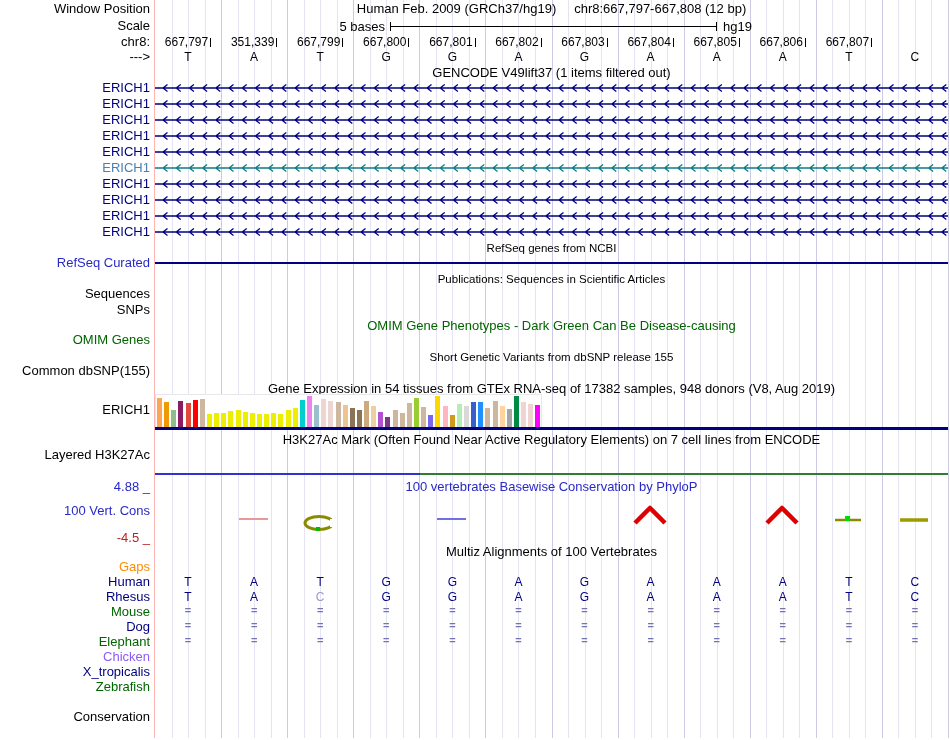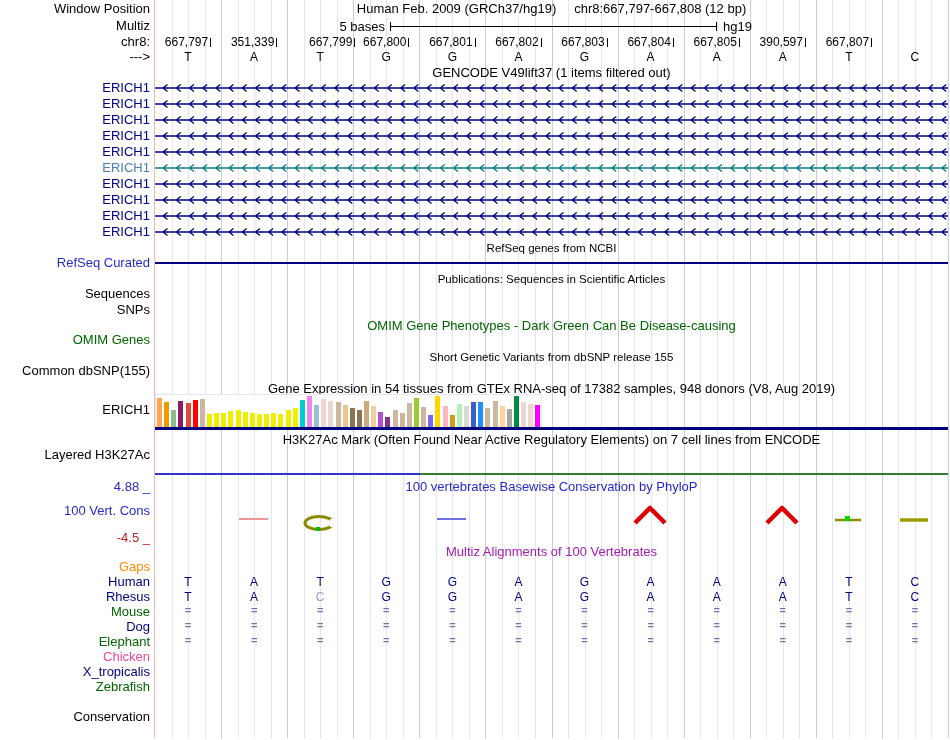--- a/index.html
+++ b/index.html
@@ -69,39 +69,39 @@
       <div class="gridv" style="left: 914.958px; background: rgb(228, 228, 244);"></div>
       <div class="gridv" style="left: 931.479px; background: rgb(228, 228, 244);"></div>
       <div class="gridv" style="left: 948px; background: rgb(203, 203, 230);"></div>
       <div class="gridv" style="left: 154px; background: rgb(255, 180, 180);"></div>
     </div>
 
   <div class="ll" style="top:2px">Window Position</div>
   <div class="ct" style="top:2px">
     <span>Human Feb. 2009 (GRCh37/hg19)</span><span style="display:inline-block;width:18px"></span><span>chr8:667,797-667,808 (12 bp)</span>
   </div>
-  <div class="ll" style="top:19px">Multiz</div>
+  <div class="ll" style="top:19px">Scale</div>
   <div style="position:absolute;left:300px;top:19px;width:85px;text-align:right">5 bases</div>
   <div class="hline" style="left:390px;top:26px;width:327px;height:1px;background:#000"></div>
   <div class="hline" style="left:390px;top:22px;width:1px;height:9px;background:#000"></div>
   <div class="hline" style="left:716px;top:22px;width:1px;height:9px;background:#000"></div>
   <div style="position:absolute;left:723px;top:19px">hg19</div>
   <div class="ll" style="top:35px">chr8:</div>
   <div class="ll" style="top:50px">---&gt;</div>
   <div id="coords">
       <div class="colcell" style="left: 155.042px; top: 35px; font-size: 12px;"><span>667,797</span><span class="tickbar"></span></div>
       <div class="colcell" style="left: 221.125px; top: 35px; font-size: 12px;"><span>351,339</span><span class="tickbar"></span></div>
-      <div class="colcell" style="left: 287.208px; top: 35px; font-size: 12px; margin-left: 12px;"><span>667,799</span><span class="tickbar"></span></div>
+      <div class="colcell" style="left: 287.208px; top: 35px; font-size: 12px;"><span>667,799</span><span class="tickbar"></span></div>
       <div class="colcell" style="left: 353.292px; top: 35px; font-size: 12px;"><span>667,800</span><span class="tickbar"></span></div>
       <div class="colcell" style="left: 419.375px; top: 35px; font-size: 12px;"><span>667,801</span><span class="tickbar"></span></div>
       <div class="colcell" style="left: 485.458px; top: 35px; font-size: 12px;"><span>667,802</span><span class="tickbar"></span></div>
       <div class="colcell" style="left: 551.542px; top: 35px; font-size: 12px;"><span>667,803</span><span class="tickbar"></span></div>
       <div class="colcell" style="left: 617.625px; top: 35px; font-size: 12px;"><span>667,804</span><span class="tickbar"></span></div>
       <div class="colcell" style="left: 683.708px; top: 35px; font-size: 12px;"><span>667,805</span><span class="tickbar"></span></div>
-      <div class="colcell" style="left: 749.792px; top: 35px; font-size: 12px;"><span>390,597</span><span class="tickbar"></span></div>
+      <div class="colcell" style="left: 749.792px; top: 35px; font-size: 12px;"><span>667,806</span><span class="tickbar"></span></div>
       <div class="colcell" style="left: 815.875px; top: 35px; font-size: 12px;"><span>667,807</span><span class="tickbar"></span></div>
     </div>
   <div id="bases">
       <div class="colcell" style="left: 155.042px; top: 50px; font-size: 12px;">T</div>
       <div class="colcell" style="left: 221.125px; top: 50px; font-size: 12px;">A</div>
       <div class="colcell" style="left: 287.208px; top: 50px; font-size: 12px;">T</div>
       <div class="colcell" style="left: 353.292px; top: 50px; font-size: 12px;">G</div>
       <div class="colcell" style="left: 419.375px; top: 50px; font-size: 12px;">G</div>
       <div class="colcell" style="left: 485.458px; top: 50px; font-size: 12px;">A</div>
       <div class="colcell" style="left: 551.542px; top: 50px; font-size: 12px;">G</div>
@@ -259,21 +259,21 @@
       </svg>
       <svg width="40" height="36" style="position: absolute; left: 828.875px; top: 503px;">
         <line x1="6" y1="17" x2="32" y2="17" stroke="#8B8B00" stroke-width="2.5"></line>
         <rect x="16" y="13" width="5" height="5" fill="#00DD00"></rect>
       </svg>
       <svg width="40" height="36" style="position: absolute; left: 894.958px; top: 503px;">
         <line x1="5" y1="17" x2="33" y2="17" stroke="#9B9B00" stroke-width="3.5"></line>
       </svg>
     </div>
 
-  <div class="ct" style="top:545px;color:#a21caf">Multiz Alignments of 100 Vertebrates</div>
+  <div class="ct" style="top:545px;color:#000000">Multiz Alignments of 100 Vertebrates</div>
   <div id="multiz-rows">
       <div class="ll" style="top: 560px; color: rgb(255, 140, 0);">Gaps</div>
       <div class="ll" style="top: 575px; color: rgb(0, 0, 128);">Human</div>
       <div class="colcell" style="left: 155.042px; top: 575px; font-size: 12px; color: rgb(0, 0, 128);">T</div>
       <div class="colcell" style="left: 221.125px; top: 575px; font-size: 12px; color: rgb(0, 0, 128);">A</div>
       <div class="colcell" style="left: 287.208px; top: 575px; font-size: 12px; color: rgb(0, 0, 128);">T</div>
       <div class="colcell" style="left: 353.292px; top: 575px; font-size: 12px; color: rgb(0, 0, 128);">G</div>
       <div class="colcell" style="left: 419.375px; top: 575px; font-size: 12px; color: rgb(0, 0, 128);">G</div>
       <div class="colcell" style="left: 485.458px; top: 575px; font-size: 12px; color: rgb(0, 0, 128);">A</div>
       <div class="colcell" style="left: 551.542px; top: 575px; font-size: 12px; color: rgb(0, 0, 128);">G</div>
@@ -327,19 +327,19 @@
       <div class="colcell" style="left: 287.208px; top: 634px; font-size: 11px; font-weight: bold; color: rgb(116, 116, 176);">=</div>
       <div class="colcell" style="left: 353.292px; top: 634px; font-size: 11px; font-weight: bold; color: rgb(116, 116, 176);">=</div>
       <div class="colcell" style="left: 419.375px; top: 634px; font-size: 11px; font-weight: bold; color: rgb(116, 116, 176);">=</div>
       <div class="colcell" style="left: 485.458px; top: 634px; font-size: 11px; font-weight: bold; color: rgb(116, 116, 176);">=</div>
       <div class="colcell" style="left: 551.542px; top: 634px; font-size: 11px; font-weight: bold; color: rgb(116, 116, 176);">=</div>
       <div class="colcell" style="left: 617.625px; top: 634px; font-size: 11px; font-weight: bold; color: rgb(116, 116, 176);">=</div>
       <div class="colcell" style="left: 683.708px; top: 634px; font-size: 11px; font-weight: bold; color: rgb(116, 116, 176);">=</div>
       <div class="colcell" style="left: 749.792px; top: 634px; font-size: 11px; font-weight: bold; color: rgb(116, 116, 176);">=</div>
       <div class="colcell" style="left: 815.875px; top: 634px; font-size: 11px; font-weight: bold; color: rgb(116, 116, 176);">=</div>
       <div class="colcell" style="left: 881.958px; top: 634px; font-size: 11px; font-weight: bold; color: rgb(116, 116, 176);">=</div>
-      <div class="ll" style="top: 650px; color: #ec4899;">Chicken</div>
+      <div class="ll" style="top: 650px; color: #8b5cf6;">Chicken</div>
       <div class="ll" style="top: 665px; color: rgb(0, 0, 128);">X_tropicalis</div>
       <div class="ll" style="top: 680px; color: rgb(0, 100, 0);">Zebrafish</div>
     </div>
 
   <div class="ll" style="top:710px">Conservation</div>
 </div>
 
 </body></html>

